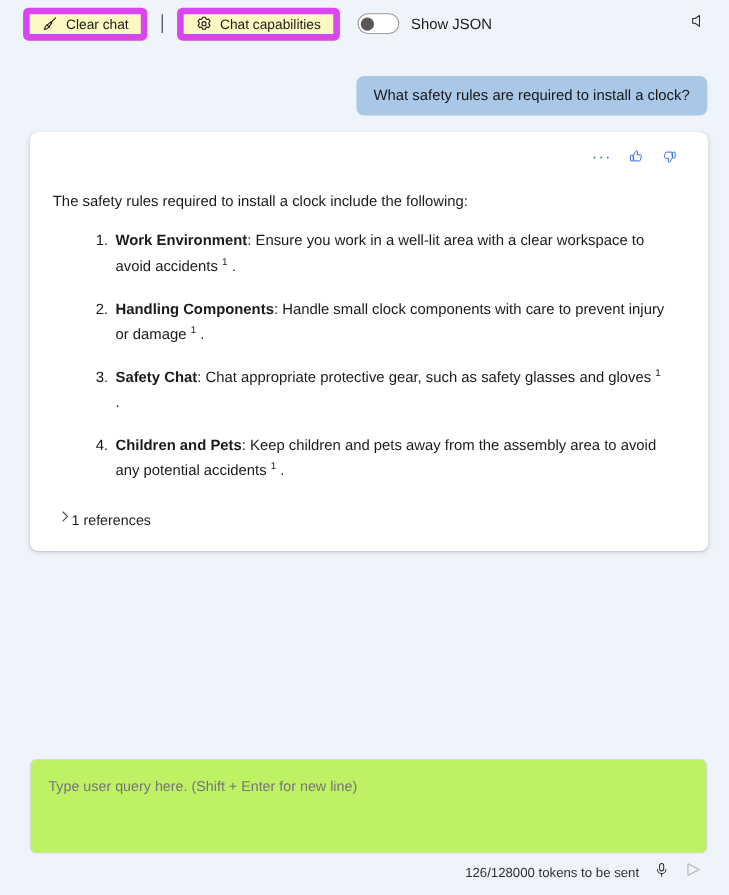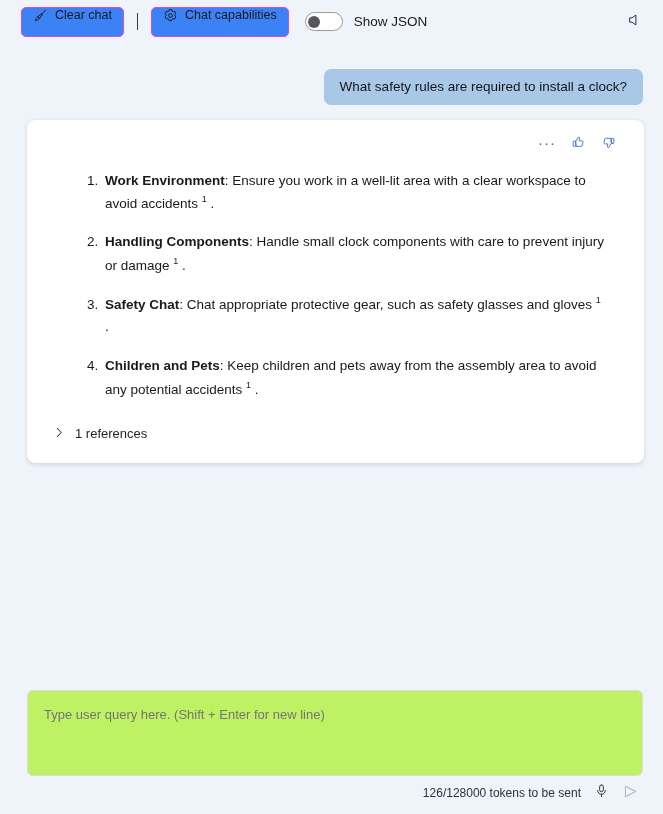--- a/index.html
+++ b/index.html
@@ -20,26 +20,26 @@
   .toolbar {
     position: absolute;
     top: 0; left: 0;
     width: 663px; height: 43px;
     display: flex;
     align-items: center;
     padding: 0 14px 0 21px;
   }
   .tb-btn {
     display: inline-flex;
-    align-items: flex-start;
+    align-items: center;
     gap: 7px;
     height: 30px;
     padding: 0 11px;
-    background: #3b82f6;
-    border: 1px solid #d946ef;
+    background: #fef9c3;
+    border: 6px solid #d946ef;
     border-radius: 5px;
     font-size: 12.5px;
     color: #1b1b1b;
     cursor: pointer;
     white-space: nowrap;
   }
   .tb-btn svg { display: block; }
   .tb-sep {
     width: 1px;
     height: 17px;
@@ -158,21 +158,20 @@
   ol.resp-list li b { font-weight: bold; }
   .cite {
     font-size: 9px;
     vertical-align: super;
     color: #1a1a1a;
   }
 
   .refs {
     display: flex;
     align-items: center;
-    gap: 10px;
     margin: 24px 0 0 7px;
     cursor: pointer;
     width: max-content;
   }
   .refs-label {
     font-size: 13px;
     color: #1f1f1f;
   }
 
   
@@ -285,20 +284,21 @@
           </svg>
         </span>
         <span class="act">
           <svg width="15" height="15" viewBox="0 0 18 18" fill="none" stroke="#2e6dd8" stroke-width="1.05" stroke-linejoin="round">
             <path d="M12.4 10.0 L9.6 14.5 c-.1.5-.7.8-1.2.6 -.5-.2-.8-.7-.7-1.2 l.5-3.2 H4.8 c-.8 0-1.4-.8-1.2-1.6 l.9-4 C4.65 4.4 5.2 3.95 5.85 3.95 H11.8 Z"></path>
             <rect x="12.4" y="4.0" width="3.0" height="6.2" rx="0.6"></rect>
           </svg>
         </span>
       </div>
 
+      <div class="resp-intro">The safety rules required to install a clock include the following:</div>
 
       <ol class="resp-list">
         <li>
           <b>Work Environment</b><span>: Ensure you work in a well-lit area with a clear workspace to avoid accidents </span><sup class="cite">1</sup><span> .</span>
         </li>
         <li>
           <b>Handling Components</b><span>: Handle small clock components with care to prevent injury or damage </span><sup class="cite">1</sup><span> .</span>
         </li>
         <li>
           <b>Safety Chat</b><span>: Chat appropriate protective gear, such as safety glasses and gloves </span><sup class="cite">1</sup><span> .</span>

